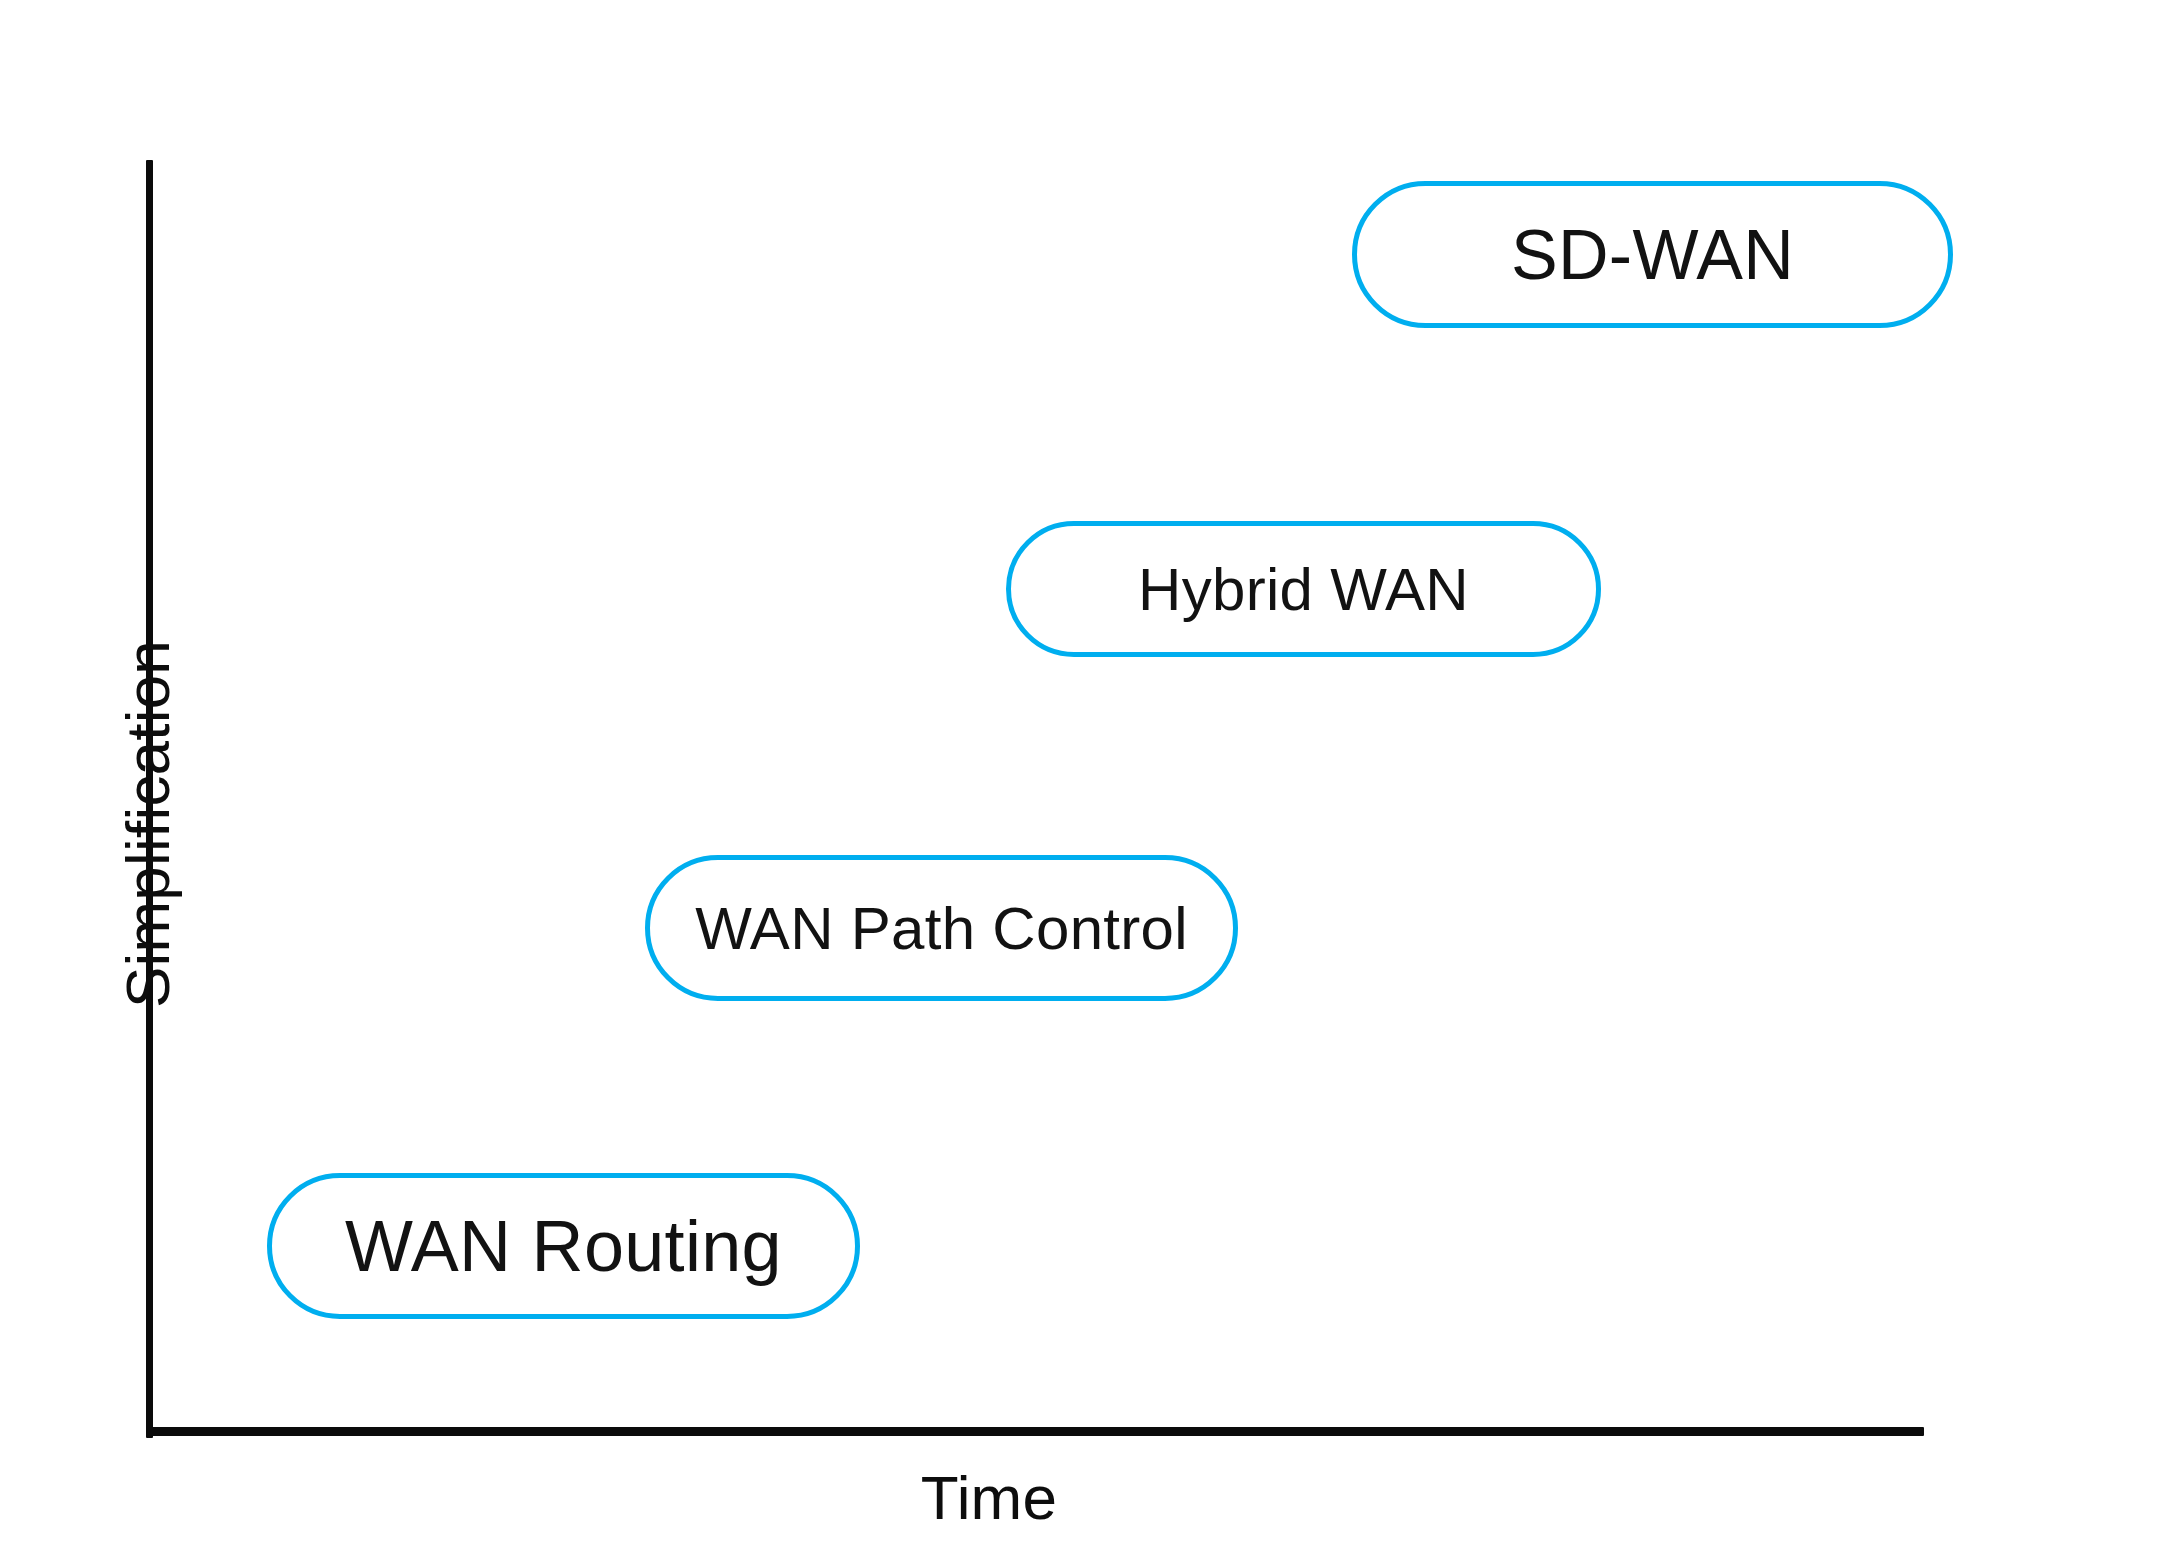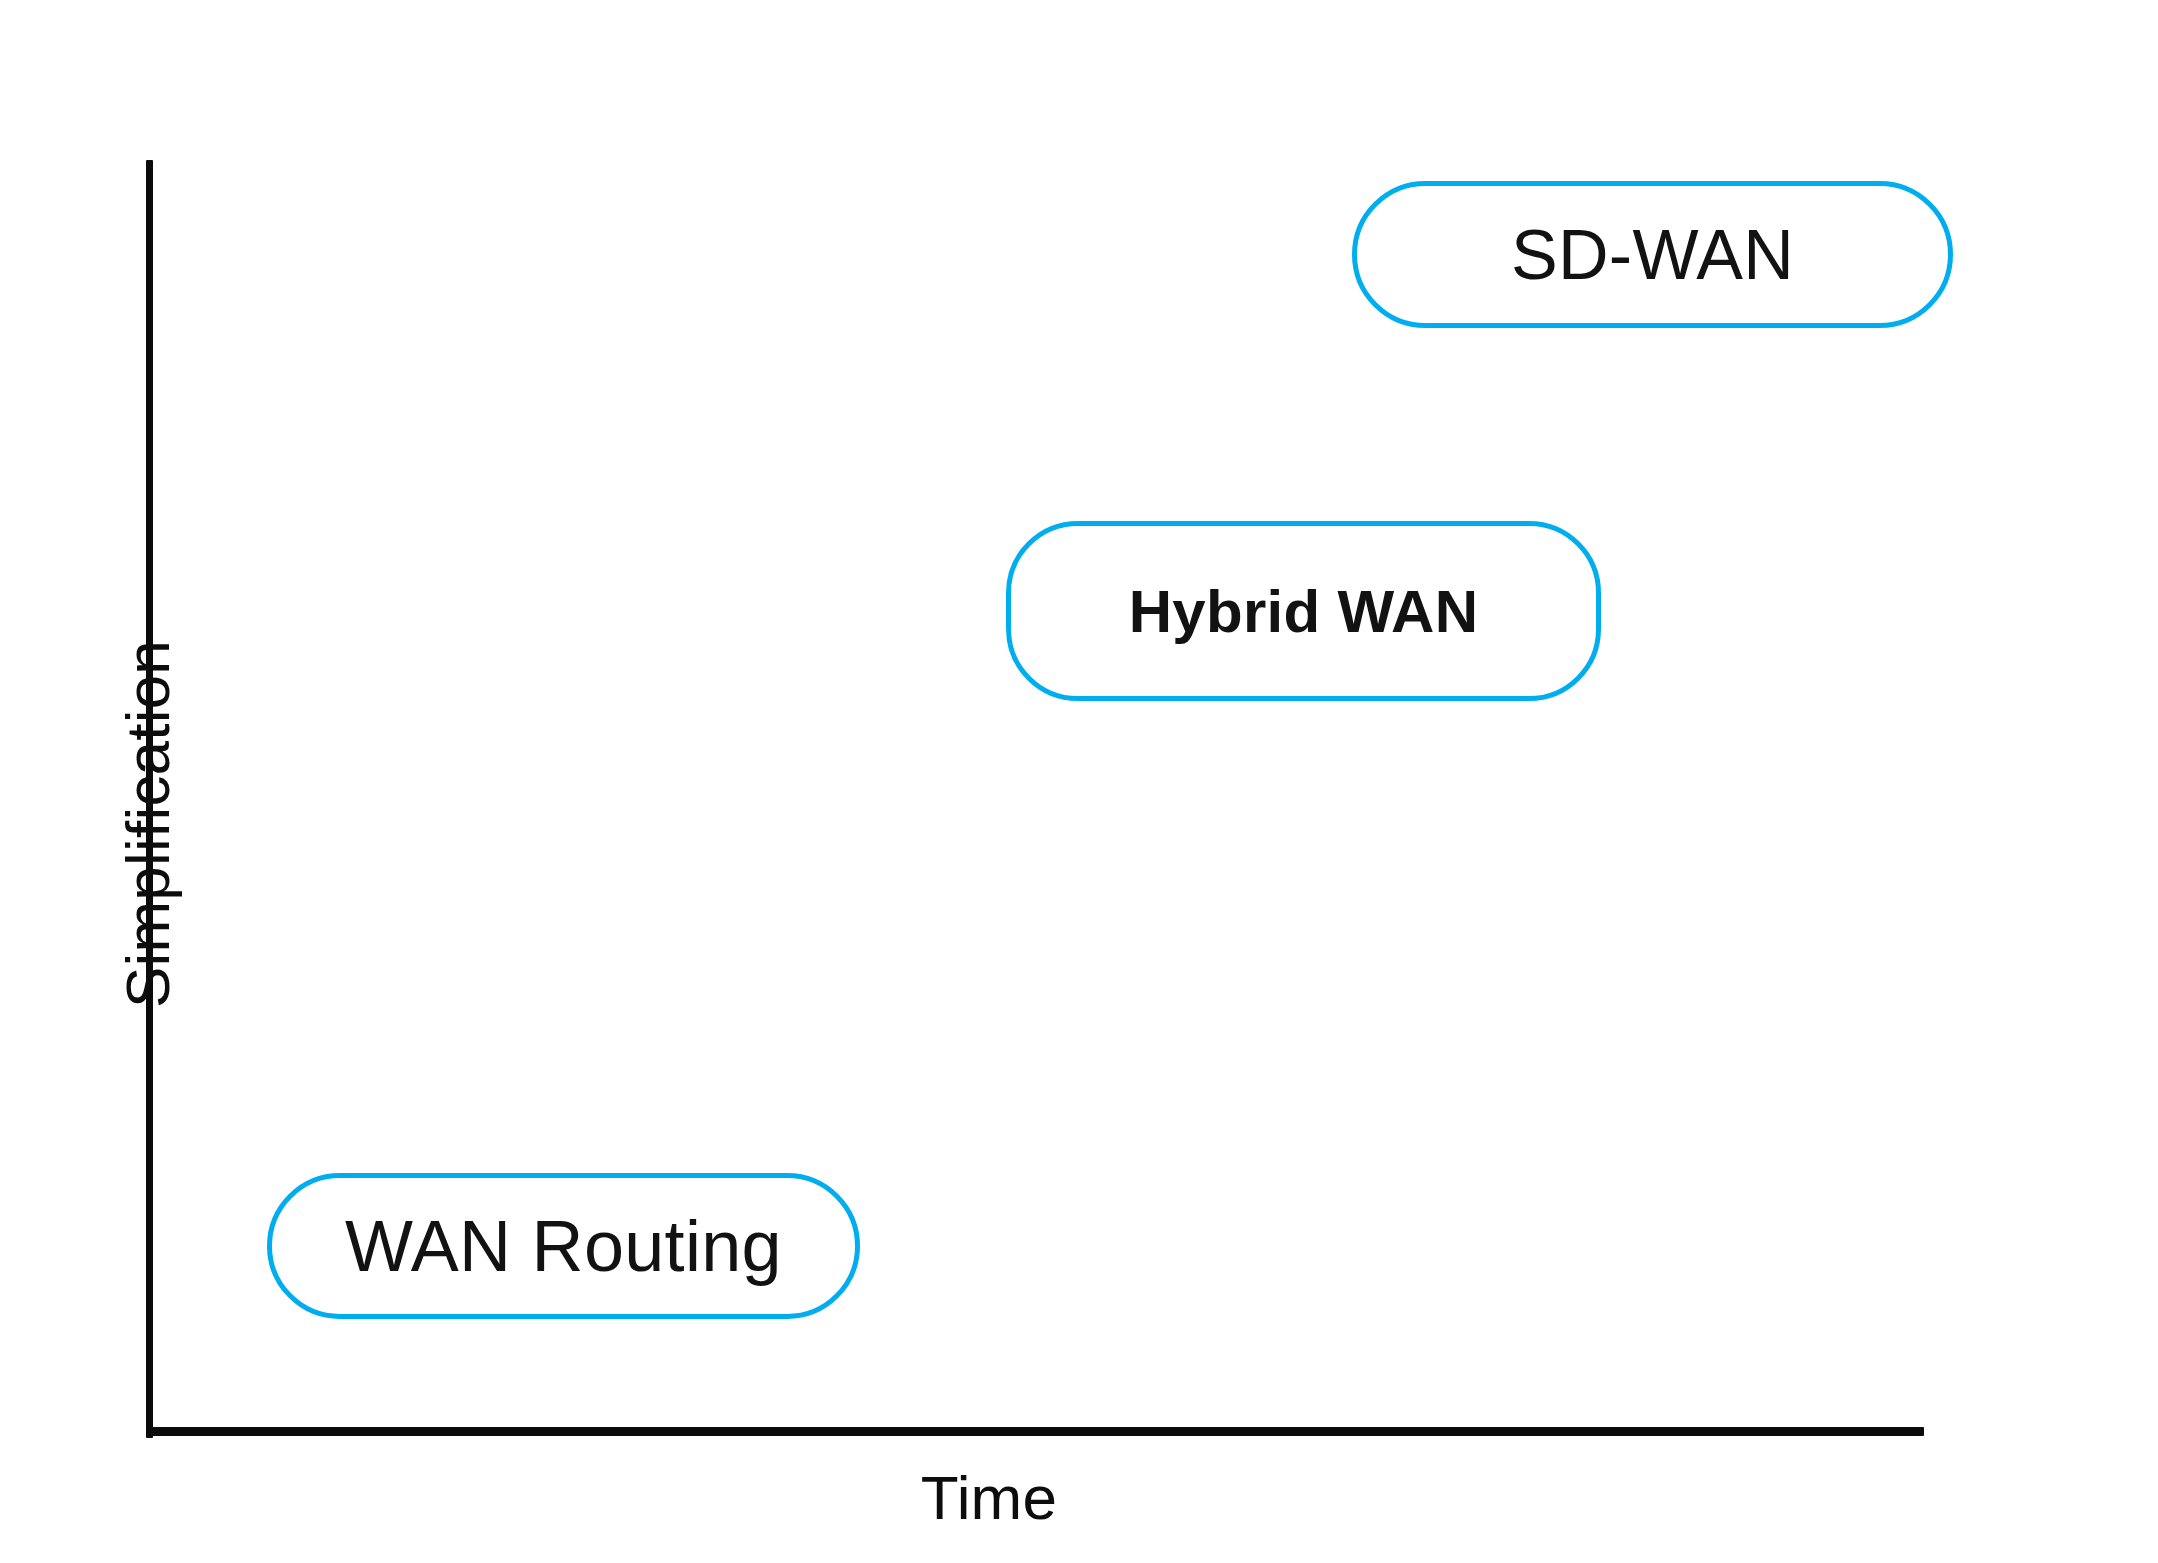--- a/index.html
+++ b/index.html
@@ -83,24 +83,23 @@
     font-size: 72px;
   }
   .pill-wan-path-control {
     left: 645px;  top: 855px;
     width: 593px; height: 146px;
     border-radius: 73px;
     font-size: 60px;
   }
   .pill-hybrid-wan {
     left: 1006px; top: 521px;
-    width: 595px; height: 180px;
+    width: 595px; height: 136px;
     border-radius: 72px;
     font-size: 60px;
-    font-weight: bold;
   }
   .pill-sd-wan {
     left: 1352px; top: 181px;
     width: 601px; height: 147px;
     border-radius: 74px;
     font-size: 70px;
   }
 </style>
 </head>
 <body>
@@ -111,20 +110,23 @@
   <div class="axis-x"></div>
 
   <div class="axis-title axis-title-y">Simplification</div>
 
   <div class="axis-title axis-title-x">Time</div>
 
   <div class="pill pill-wan-routing">
     <span>WAN Routing</span>
   </div>
 
+  <div class="pill pill-wan-path-control">
+    <span>WAN Path Control</span>
+  </div>
 
   <div class="pill pill-hybrid-wan">
     <span>Hybrid WAN</span>
   </div>
 
   <div class="pill pill-sd-wan">
     <span>SD-WAN</span>
   </div>
 
 </div>

